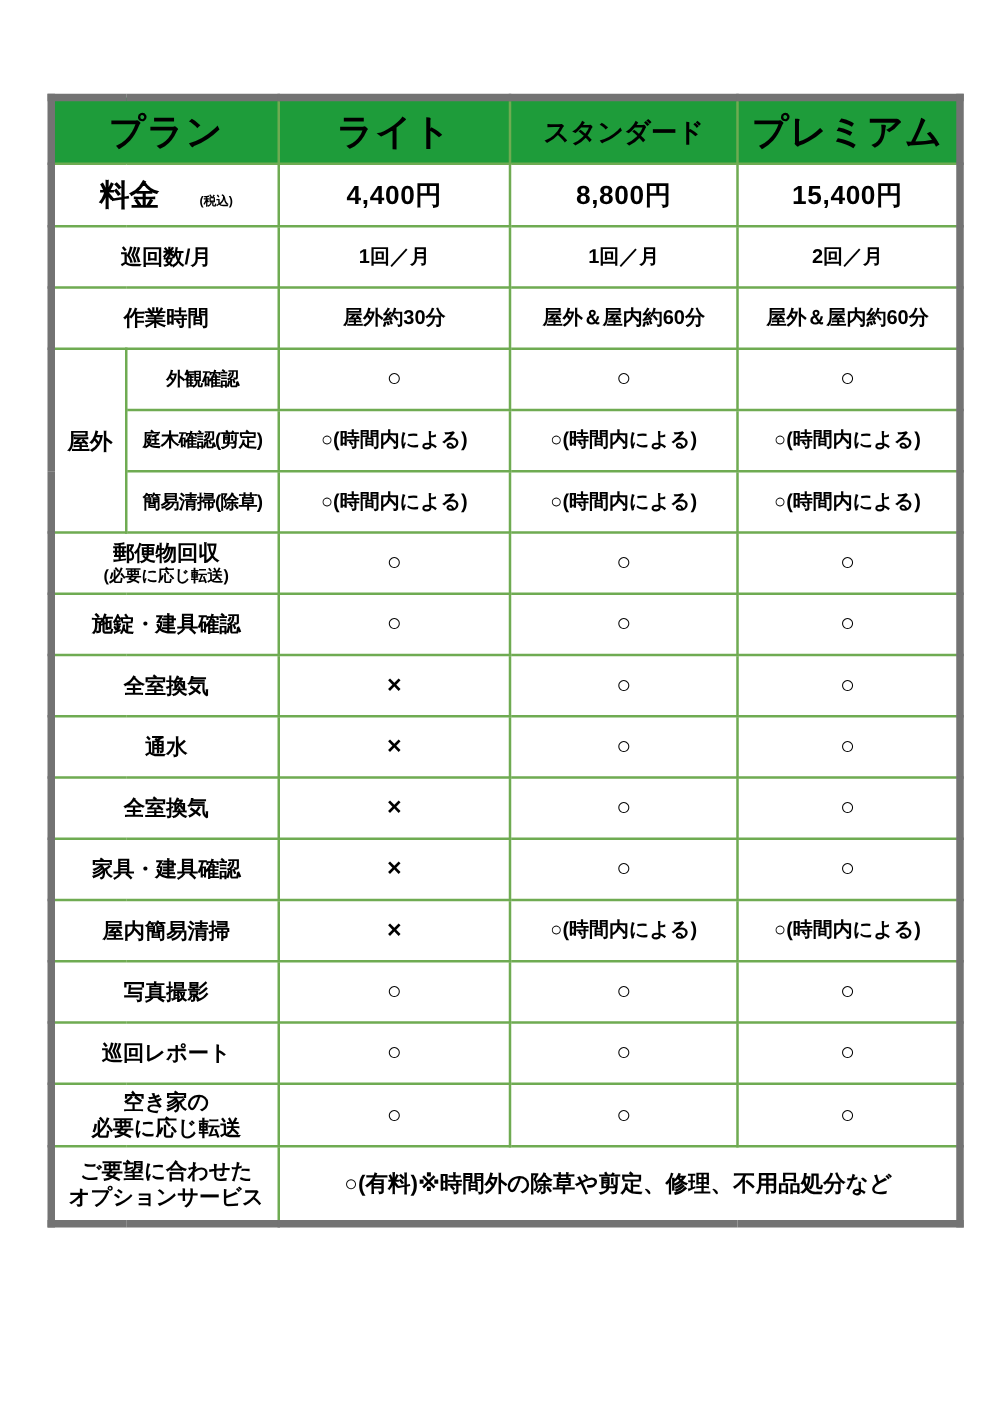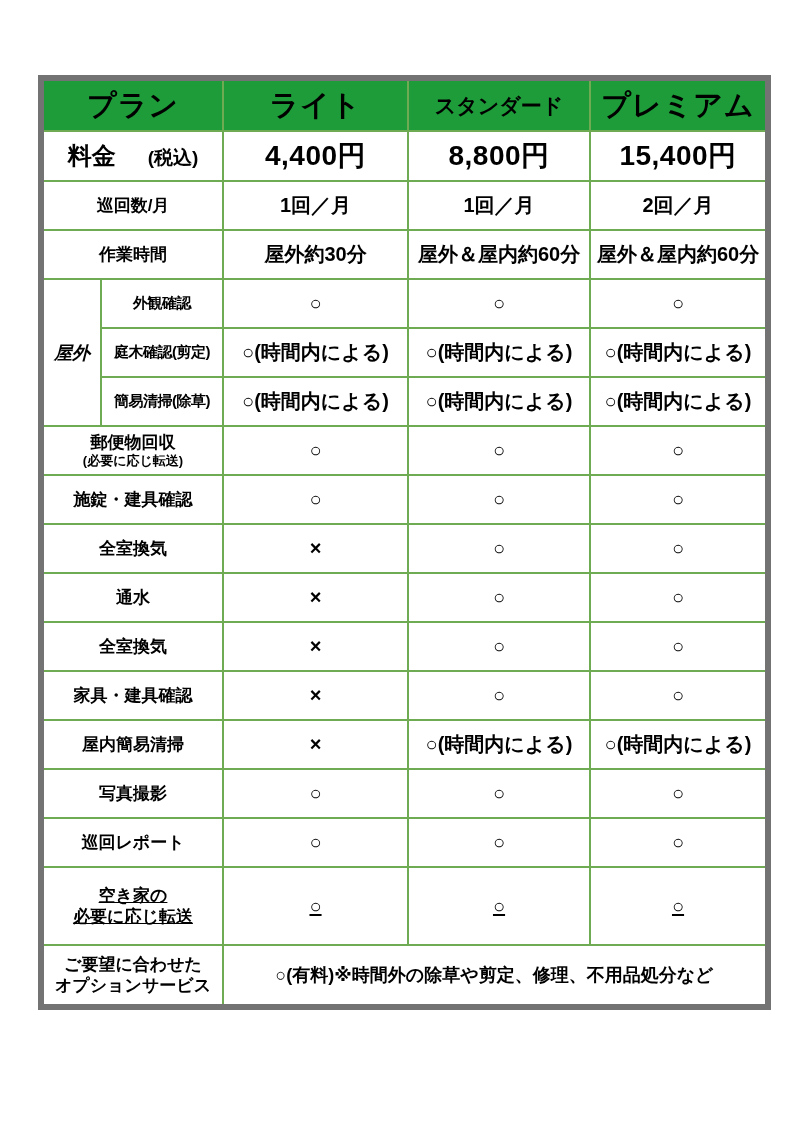--- a/index.html
+++ b/index.html
@@ -22,39 +22,39 @@
     text-align:center;
     vertical-align:middle;
     padding:0 2px;
     color:#000;
     font-weight:bold;
     box-sizing:border-box;
   }
   tr.h-head{height:53px;}
   tr.h-price{height:50px;}
   tr.h-std{height:49px;}
-  tr.h-tall{height:78px;text-decoration:underline;}
+  tr.h-tall{height:50px;}
   tr.h-opt{height:62px;}
   th.head-cell{
     background:#1e9c3a;
     color:#ffffff;
     font-size:29px;
     font-weight:bold;
     letter-spacing:1px;
     padding:0;
   }
   th.head-cell.narrowfit{font-size:21px;letter-spacing:0;}
   td.label{font-size:17px;}
-  td.group-label{font-size:18px;font-style:italic;}
+  td.group-label{font-size:18px;}
   td.sublabel{font-size:15px;letter-spacing:-0.5px;}
-  td.val{font-size:20px;}
+  td.val{font-size:16px;}
   td.val.mark{font-size:20px;}
   td.price-label .big{font-size:24px;text-align:right;}
-  td.price-label .small{font-size:19px;padding-left:32px;}
-  td.price-val{font-size:28px;letter-spacing:0.5px;}
+  td.price-label .small{font-size:10px;padding-left:32px;}
+  td.price-val{font-size:21px;letter-spacing:0.5px;}
   .line{display:block;line-height:1.25;}
   .line.small-note{font-size:13px;}
   td.option-val{font-size:18px;}
 </style>
 </head>
 <body>
 
 <div class="page">
   <table class="plan">
     <colgroup>

